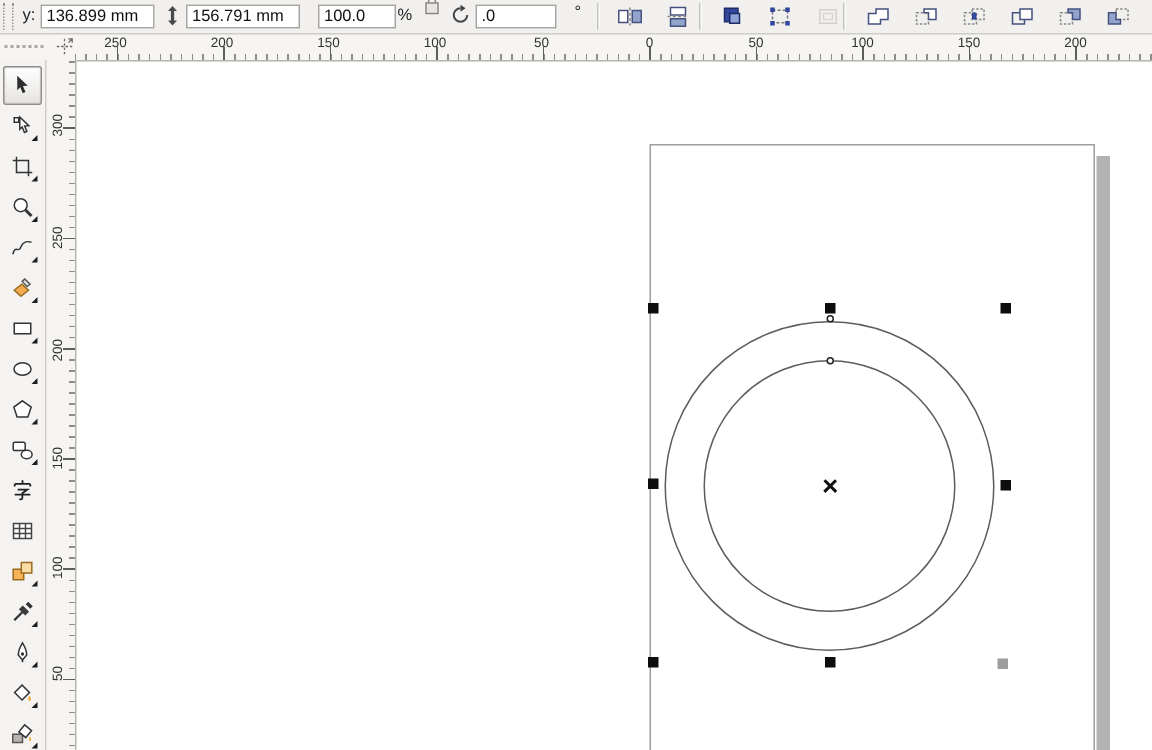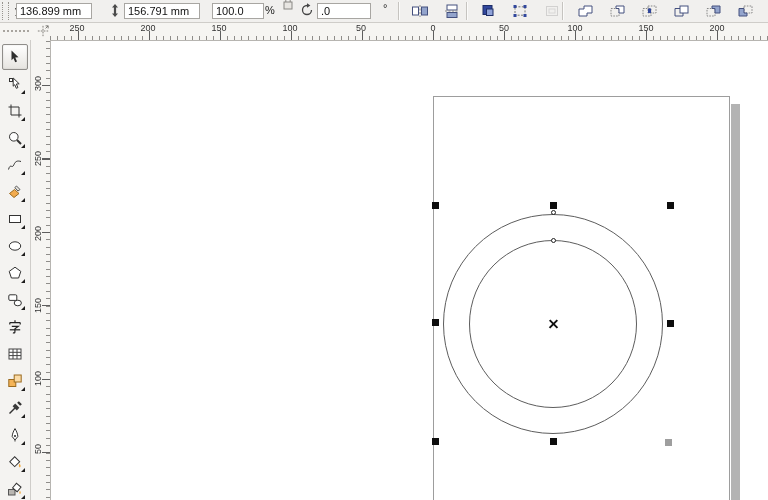--- a/index.html
+++ b/index.html
@@ -88,21 +88,21 @@
       <div class="handle" style="left: 550px; top: 438px;"></div>
       <div class="handle faded" style="left: 665px; top: 439px;"></div>
       <div class="node" style="left: 551px; top: 210px;"></div>
       <div class="node" style="left: 551px; top: 238px;"></div>
       <div class="xmark" style="left: 548px; top: 318px;"></div>
     </div>
 
   <div class="pbar">
     <div class="grip"></div>
     <span class="lbl" style="left:15px">y:</span>
-    <input style="left: 16px; width: 68px;" value="136.899 mm">
+    <input style="left: 27px; width: 68px;" value="136.899 mm">
     <span class="pico" style="left:109px;top:3px">
       <svg viewBox="0 0 12 15" width="12" height="15">
           <path d="M6 1 L9 4.4 H7.1 V10.6 H9 L6 14 L3 10.6 H4.9 V4.4 H3 Z" fill="#4a4a4a"></path>
         </svg>
     </span>
     <input style="left: 124px; width: 68px;" value="156.791 mm">
     <input style="left: 212px; width: 44px;" value="100.0">
     <span class="lbl" style="left:265px">%</span>
     <span class="pico" style="left:282px;top:-3px">
       <svg viewBox="0 0 12 14" width="12" height="14">

